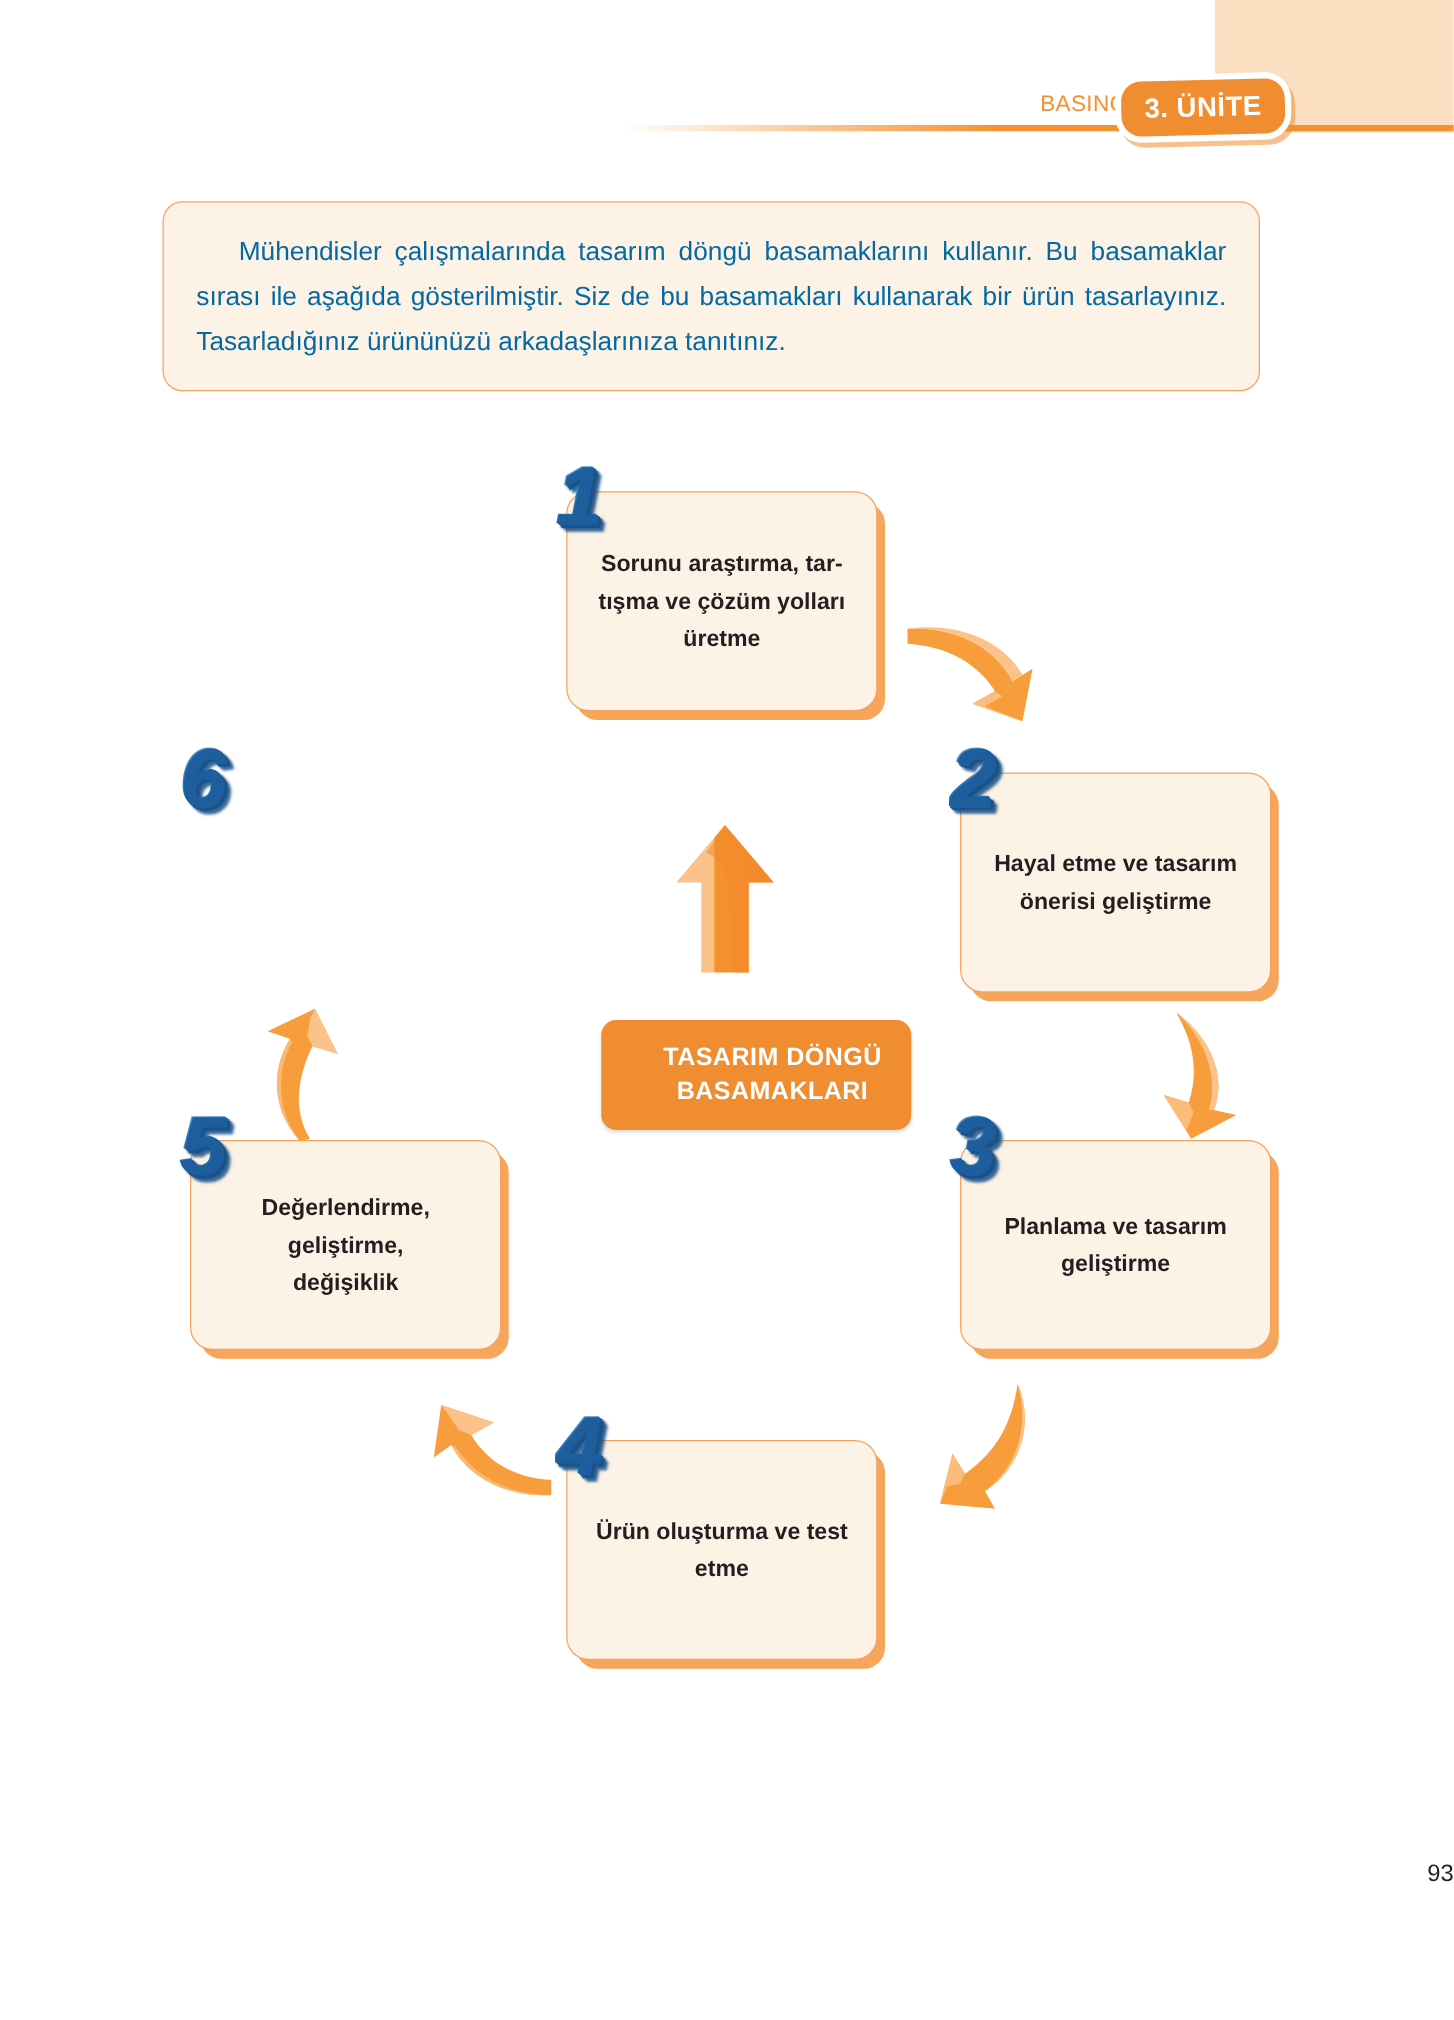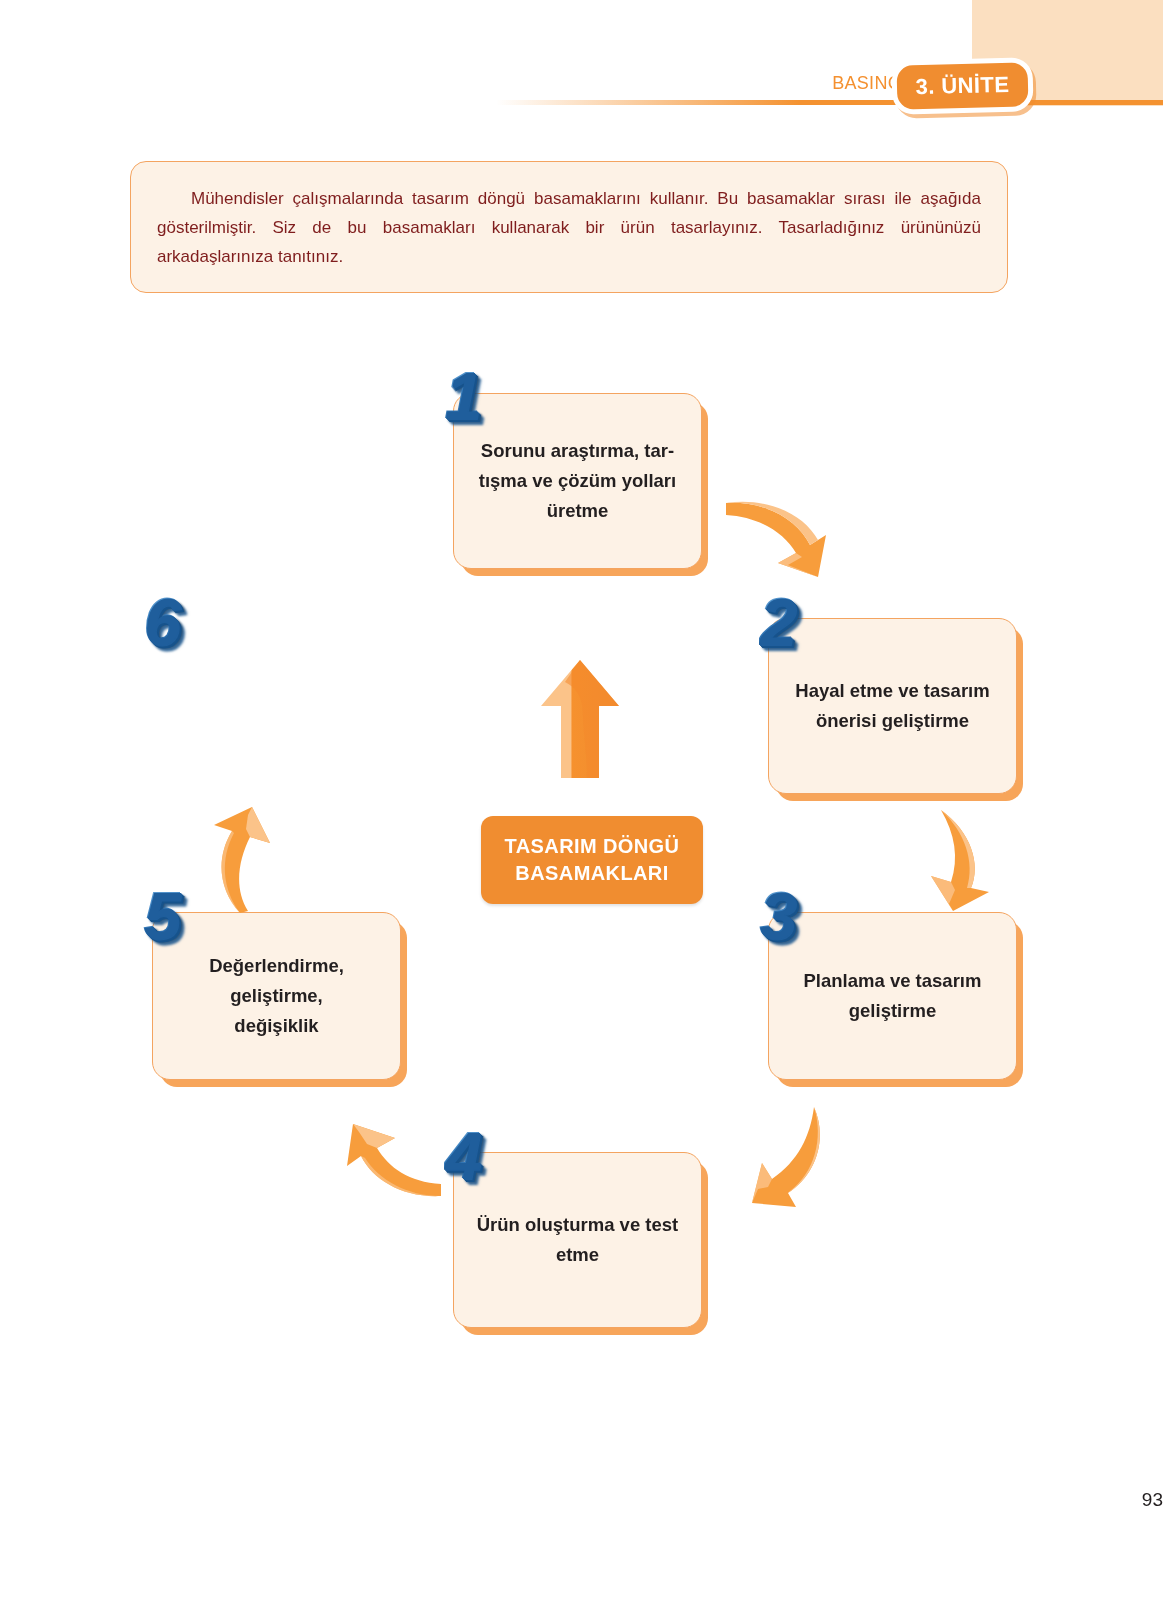--- a/index.html
+++ b/index.html
@@ -71,25 +71,25 @@
     top: 161px;
     width: 878px;
     box-sizing: border-box;
     padding: 22px 26px 20px 26px;
     background: #fdf2e6;
     border: 1.6px solid #f4a460;
     border-radius: 16px;
   }
   .intro-box p {
     margin: 0;
-    font-size: 17px;
+    font-size: 21px;
     line-height: 1.72;
     text-align: justify;
     text-justify: inter-word;
-    color: #7f1d1d;
+    color: #0369a1;
     hyphens: manual;
   }
   .intro-box p::first-line { }
   .intro-indent { display: inline-block; width: 34px; }
 
   
   .diagram { position: absolute; left: 0; top: 0; width: 1163px; height: 1616px; }
 
   .step-box {
     position: absolute;
@@ -156,20 +156,21 @@
     top: 816px;
     width: 222px;
     height: 88px;
     background: #f08d30;
     border-radius: 12px;
     display: flex;
     flex-direction: column;
     align-items: center;
     justify-content: center;
     box-shadow: 0 2px 3px rgba(0,0,0,.12);
+    padding-left: 26px;
   }
   .center-badge .line {
     color: #ffffff;
     font-size: 20px;
     font-weight: bold;
     letter-spacing: .4px;
     line-height: 1.35;
     white-space: nowrap;
   }
 

